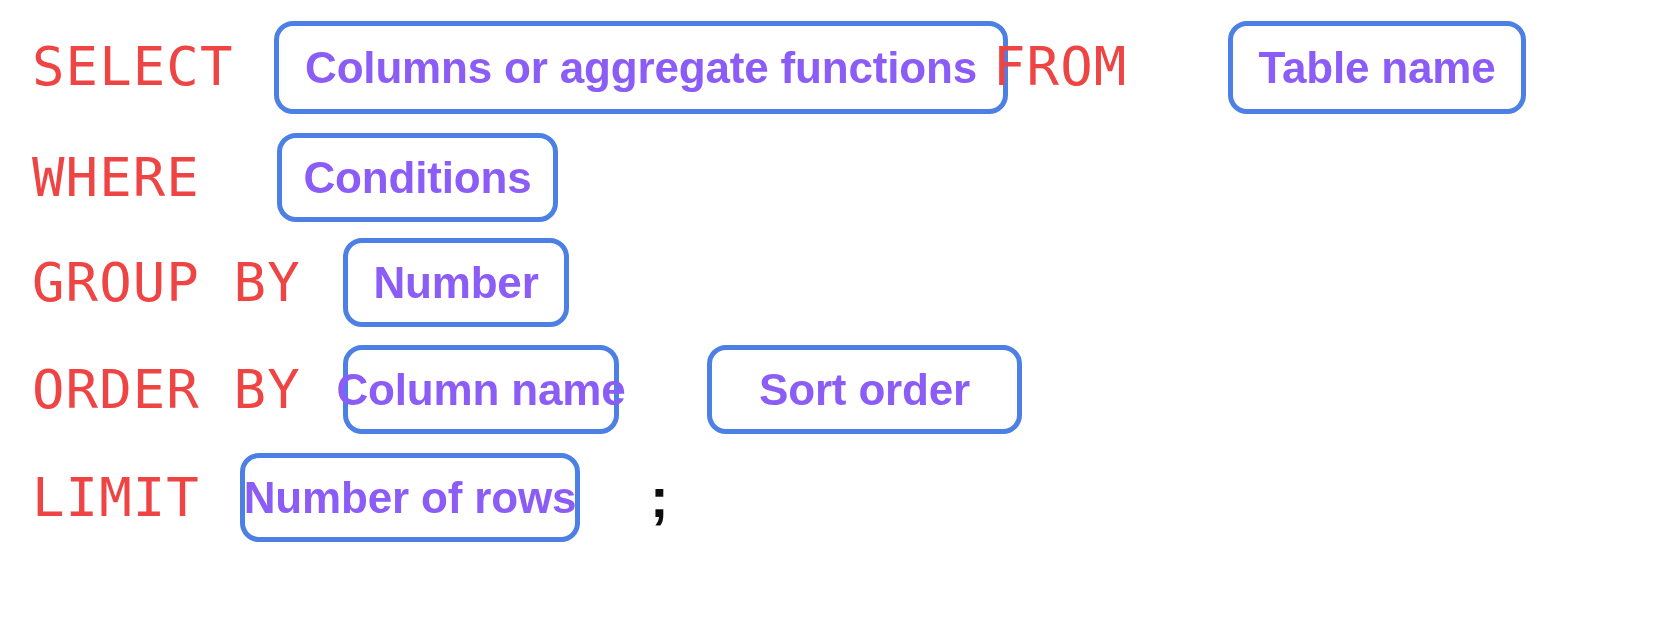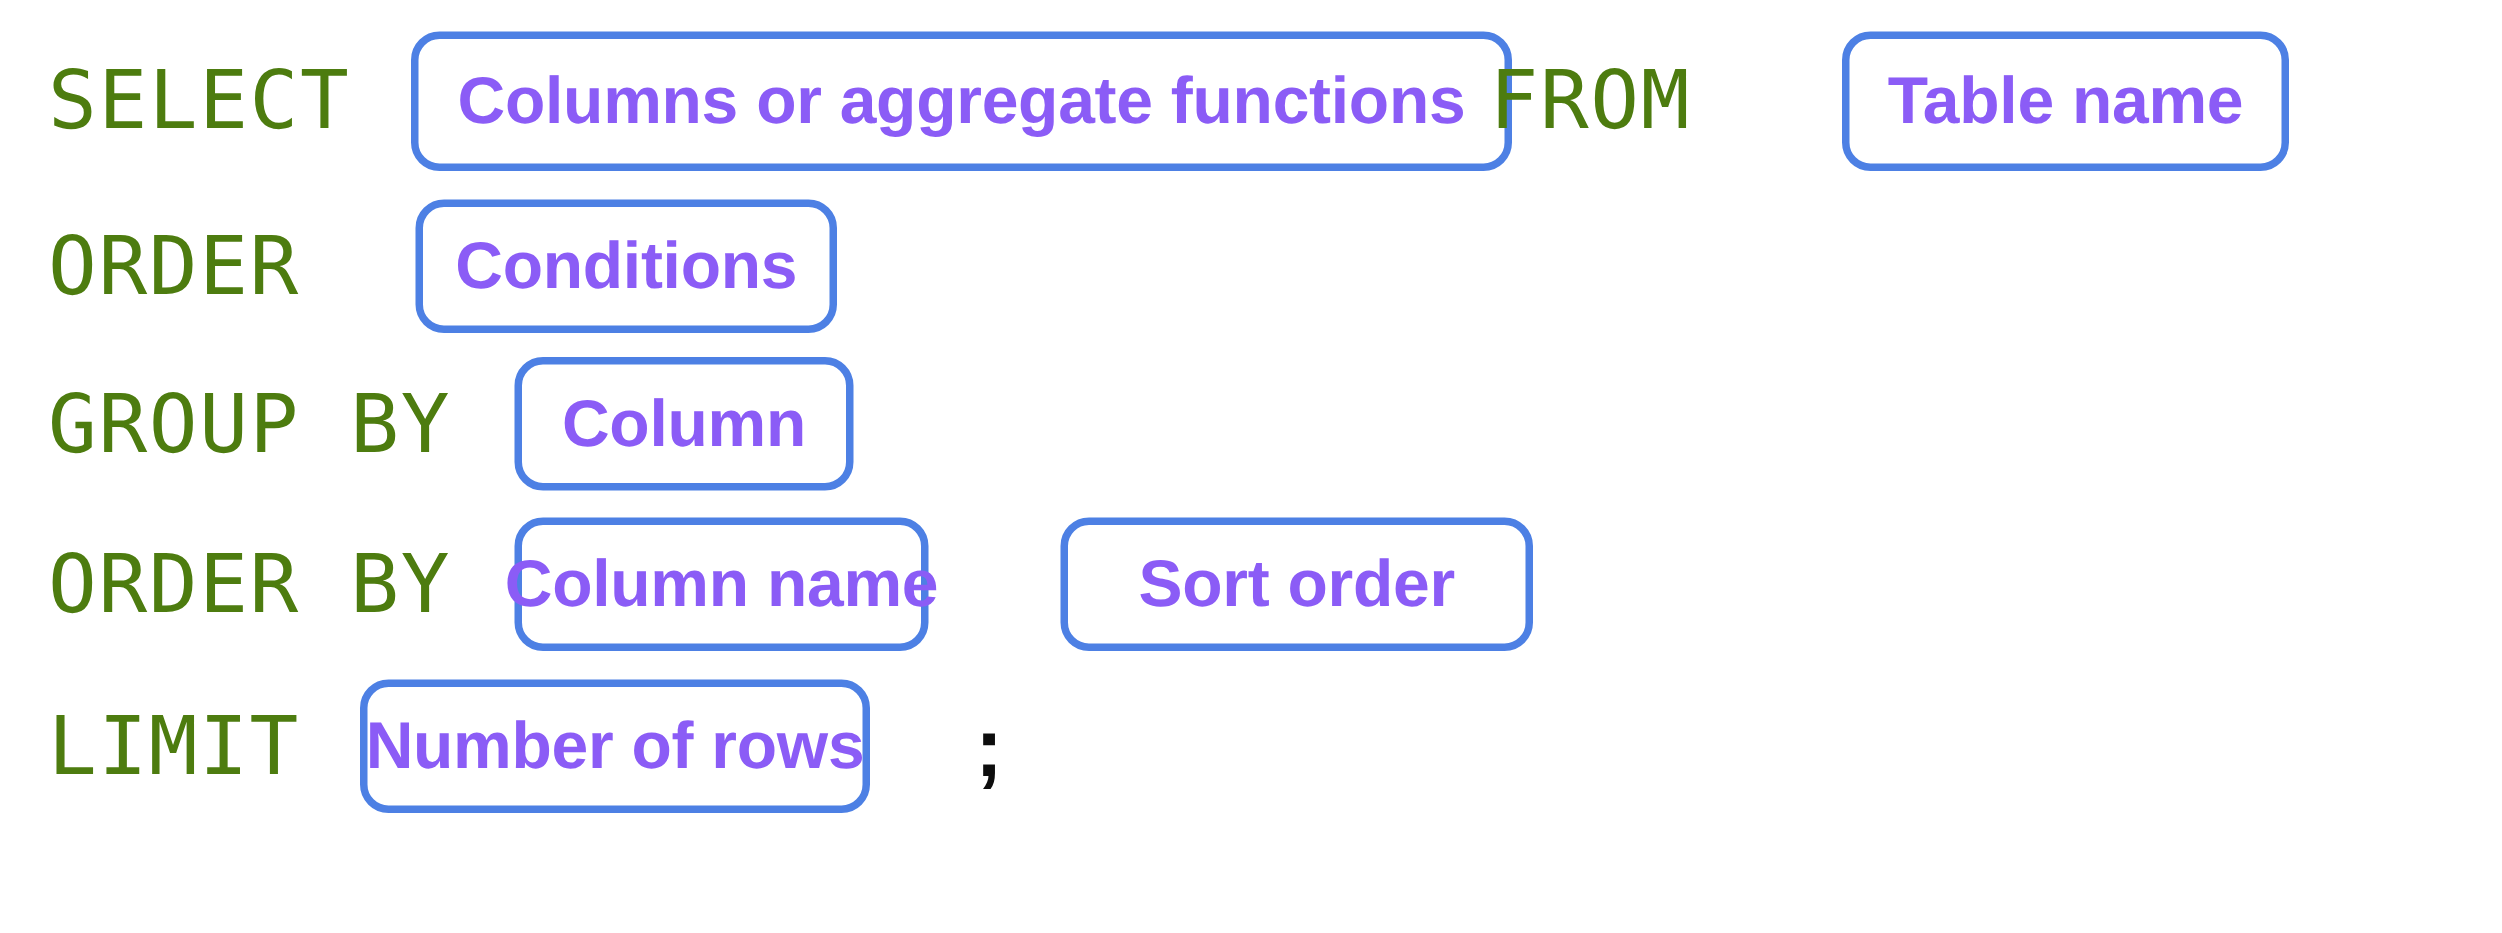--- a/index.html
+++ b/index.html
@@ -14,21 +14,21 @@
     height: 622px;
     background: #ffffff;
     overflow: hidden;
   }
 
   
   .kw {
     position: absolute;
     font-family: "Liberation Serif", "DejaVu Serif", serif;
     font-weight: 400;
-    color: #4d7c0f;
+    color: #ef4444;
     white-space: pre;
     letter-spacing: 0.055em;
     line-height: 1;
   }
   .kw-mono {
     font-family: "DejaVu Sans Mono", "Liberation Mono", monospace;
     font-weight: 300;
     letter-spacing: 0.02em;
   }
 
@@ -71,30 +71,30 @@
   <div class="slot" style="left:274px; top:21px; width:734px; height:93px;">
     <span class="slot-label" style="font-size:44px;">Columns or aggregate functions</span>
   </div>
 
   <div class="kw kw-mono" style="left:993px; top:40px; font-size:54px;">FROM</div>
 
   <div class="slot" style="left:1228px; top:21px; width:298px; height:93px;">
     <span class="slot-label" style="font-size:44px;">Table name</span>
   </div>
 
-  <div class="kw kw-mono" style="left:32px; top:151px; font-size:54px;">ORDER</div>
+  <div class="kw kw-mono" style="left:32px; top:151px; font-size:54px;">WHERE</div>
 
   <div class="slot" style="left:238px; top:133px; width:281px; height:89px;margin-left:39px;">
     <span class="slot-label" style="font-size:44px;">Conditions</span>
   </div>
 
   <div class="kw kw-mono" style="left:32px; top:256px; font-size:54px;">GROUP BY</div>
 
   <div class="slot" style="left:343px; top:238px; width:226px; height:89px;">
-    <span class="slot-label" style="font-size:44px;">Column</span>
+    <span class="slot-label" style="font-size:44px;">Number</span>
   </div>
 
   <div class="kw kw-mono" style="left:32px; top:363px; font-size:54px;">ORDER BY</div>
 
   <div class="slot" style="left:343px; top:345px; width:276px; height:89px;">
     <span class="slot-label" style="font-size:44px;">Column name</span>
   </div>
 
   <div class="slot" style="left:707px; top:345px; width:315px; height:89px;">
     <span class="slot-label" style="font-size:44px;">Sort order</span>

